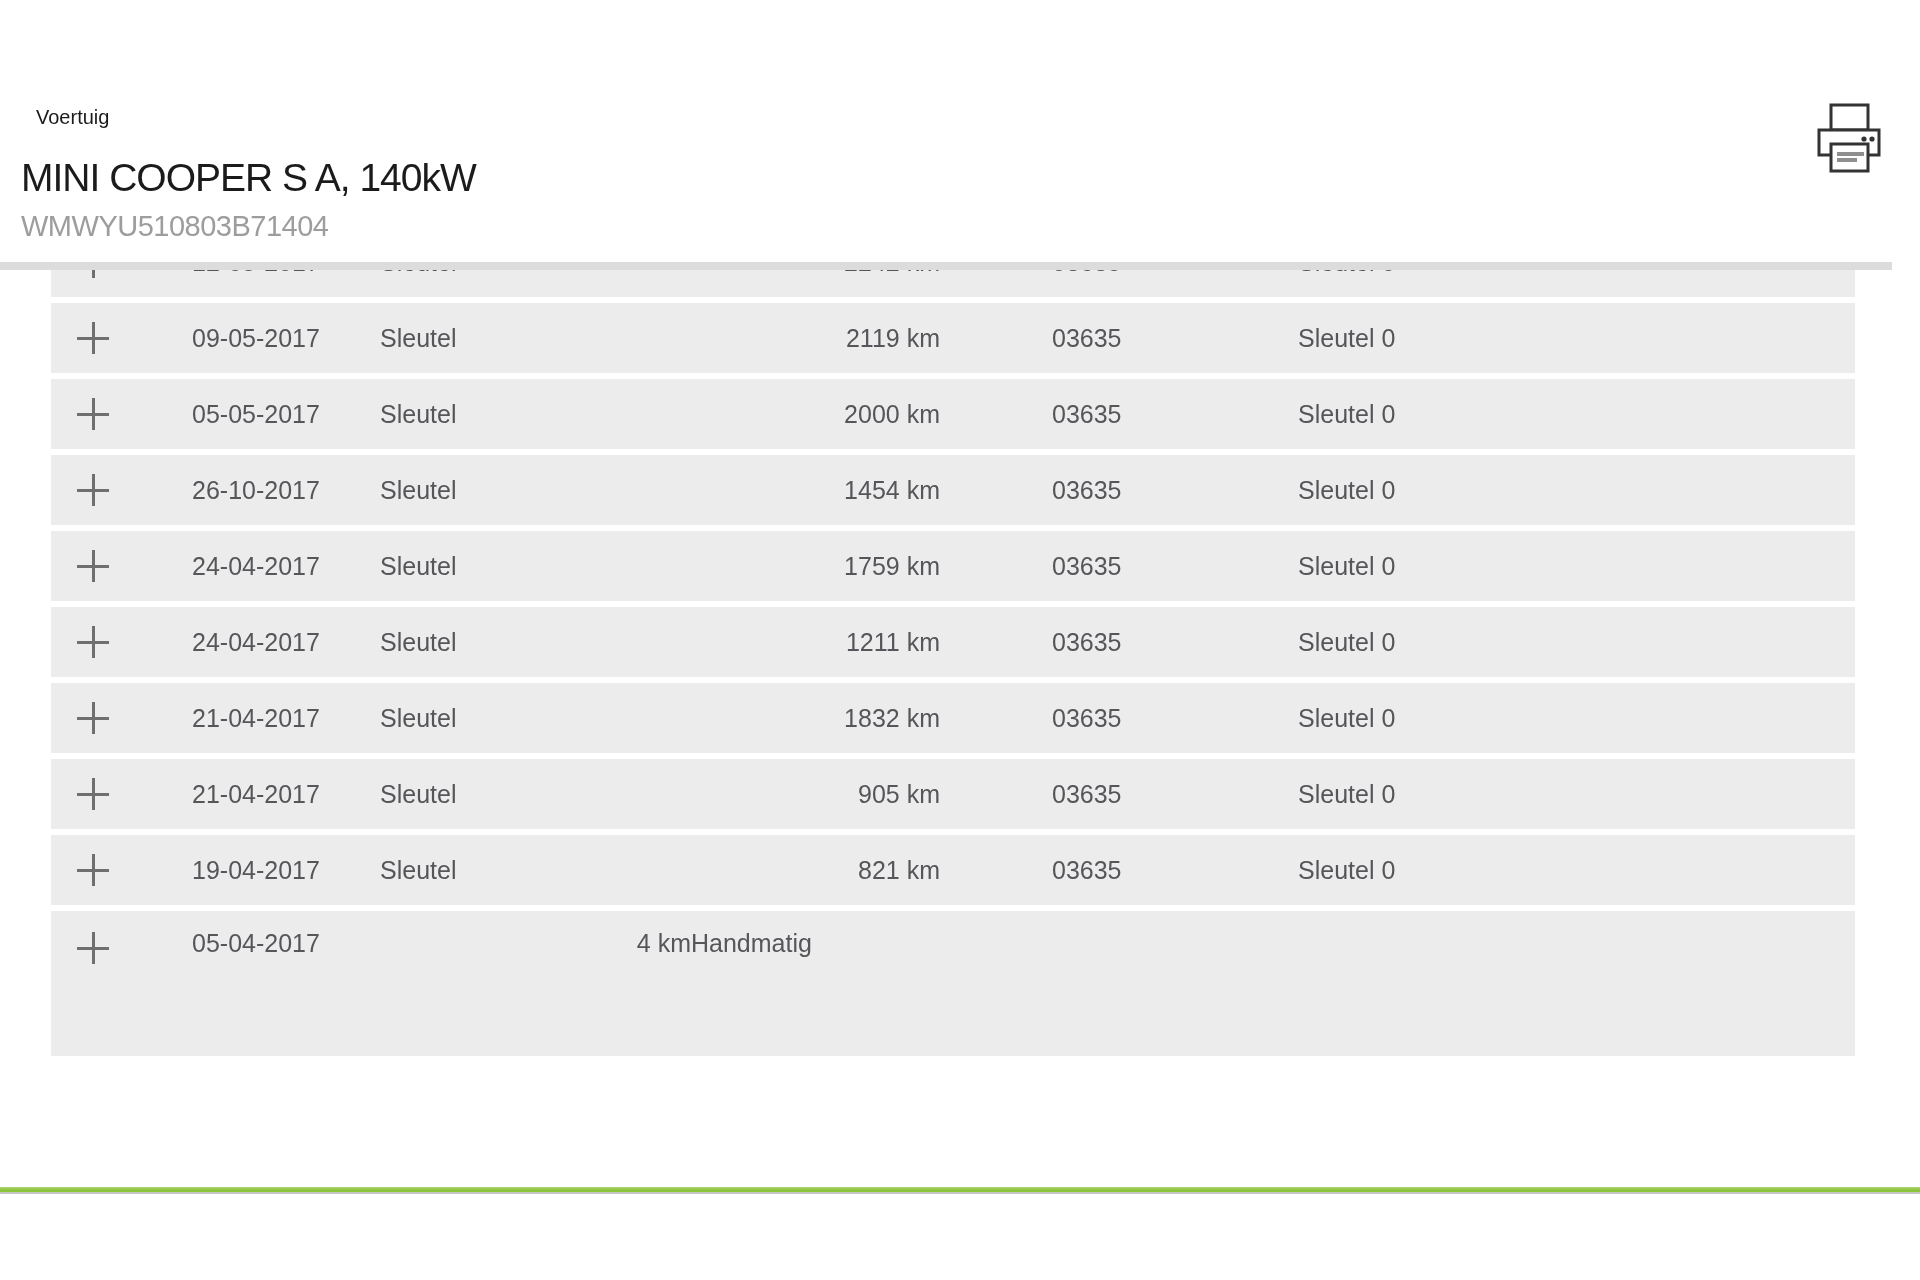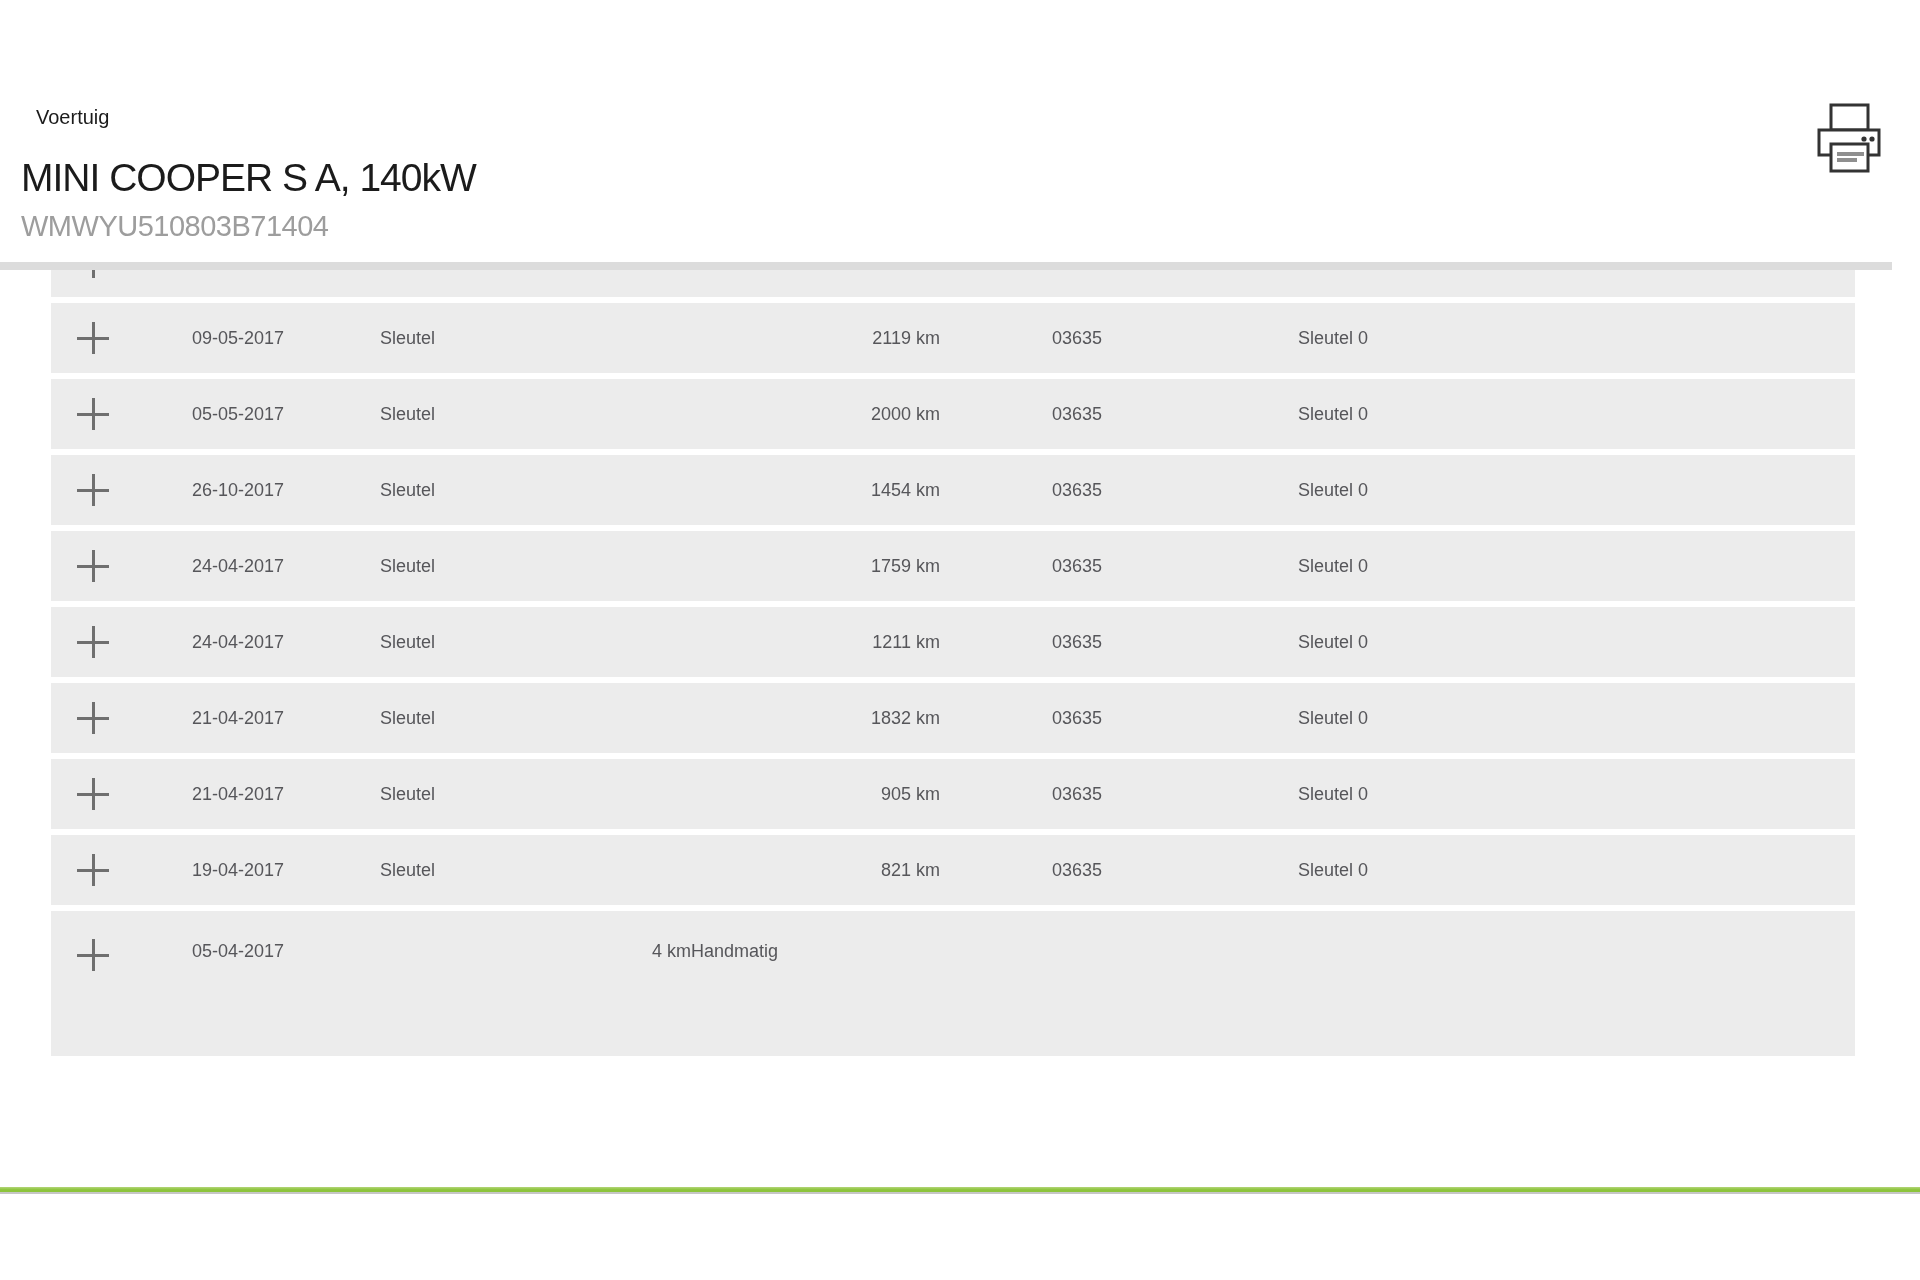--- a/index.html
+++ b/index.html
@@ -35,23 +35,23 @@
   .table-viewport {
     position:absolute; left:51px; top:270px; width:1804px; height:786px;
     overflow:hidden;
   }
   .table-scroll { margin-top:-43px; }
   .row {
     box-sizing:border-box; width:1804px; height:70px; margin-bottom:6px;
     background:var(--row-background,#ececec);
     display:grid; grid-template-columns:141px 188px 311px 249px 358px 1fr;
     align-items:center;
-    font-size:18px; color:var(--row-text,#56565a);
+    font-size:25px; color:var(--row-text,#56565a);
   }
-  .row.tall { height:182px; align-items:start; padding-top:20px; }
+  .row.tall { height:182px; align-items:start; padding-top:12px; }
   .row.tall .cell { line-height:40px; }
   .cell { white-space:nowrap; }
   .c-plus { padding-left:25px; }
   .c-km { text-align:right; }
   .c-dealer { padding-left:112px; }
   .row.tall .c-dealer { white-space:normal; max-width:290px; }
   .row.tall .c-dealer .wrapbox { display:inline-block; max-width:178px; }
   
   .plus { position:relative; display:inline-block; width:34px; height:34px; vertical-align:middle; }
   .plus .ph, .plus .pv { position:absolute; background:var(--plus-color,#6f6f6f); }

